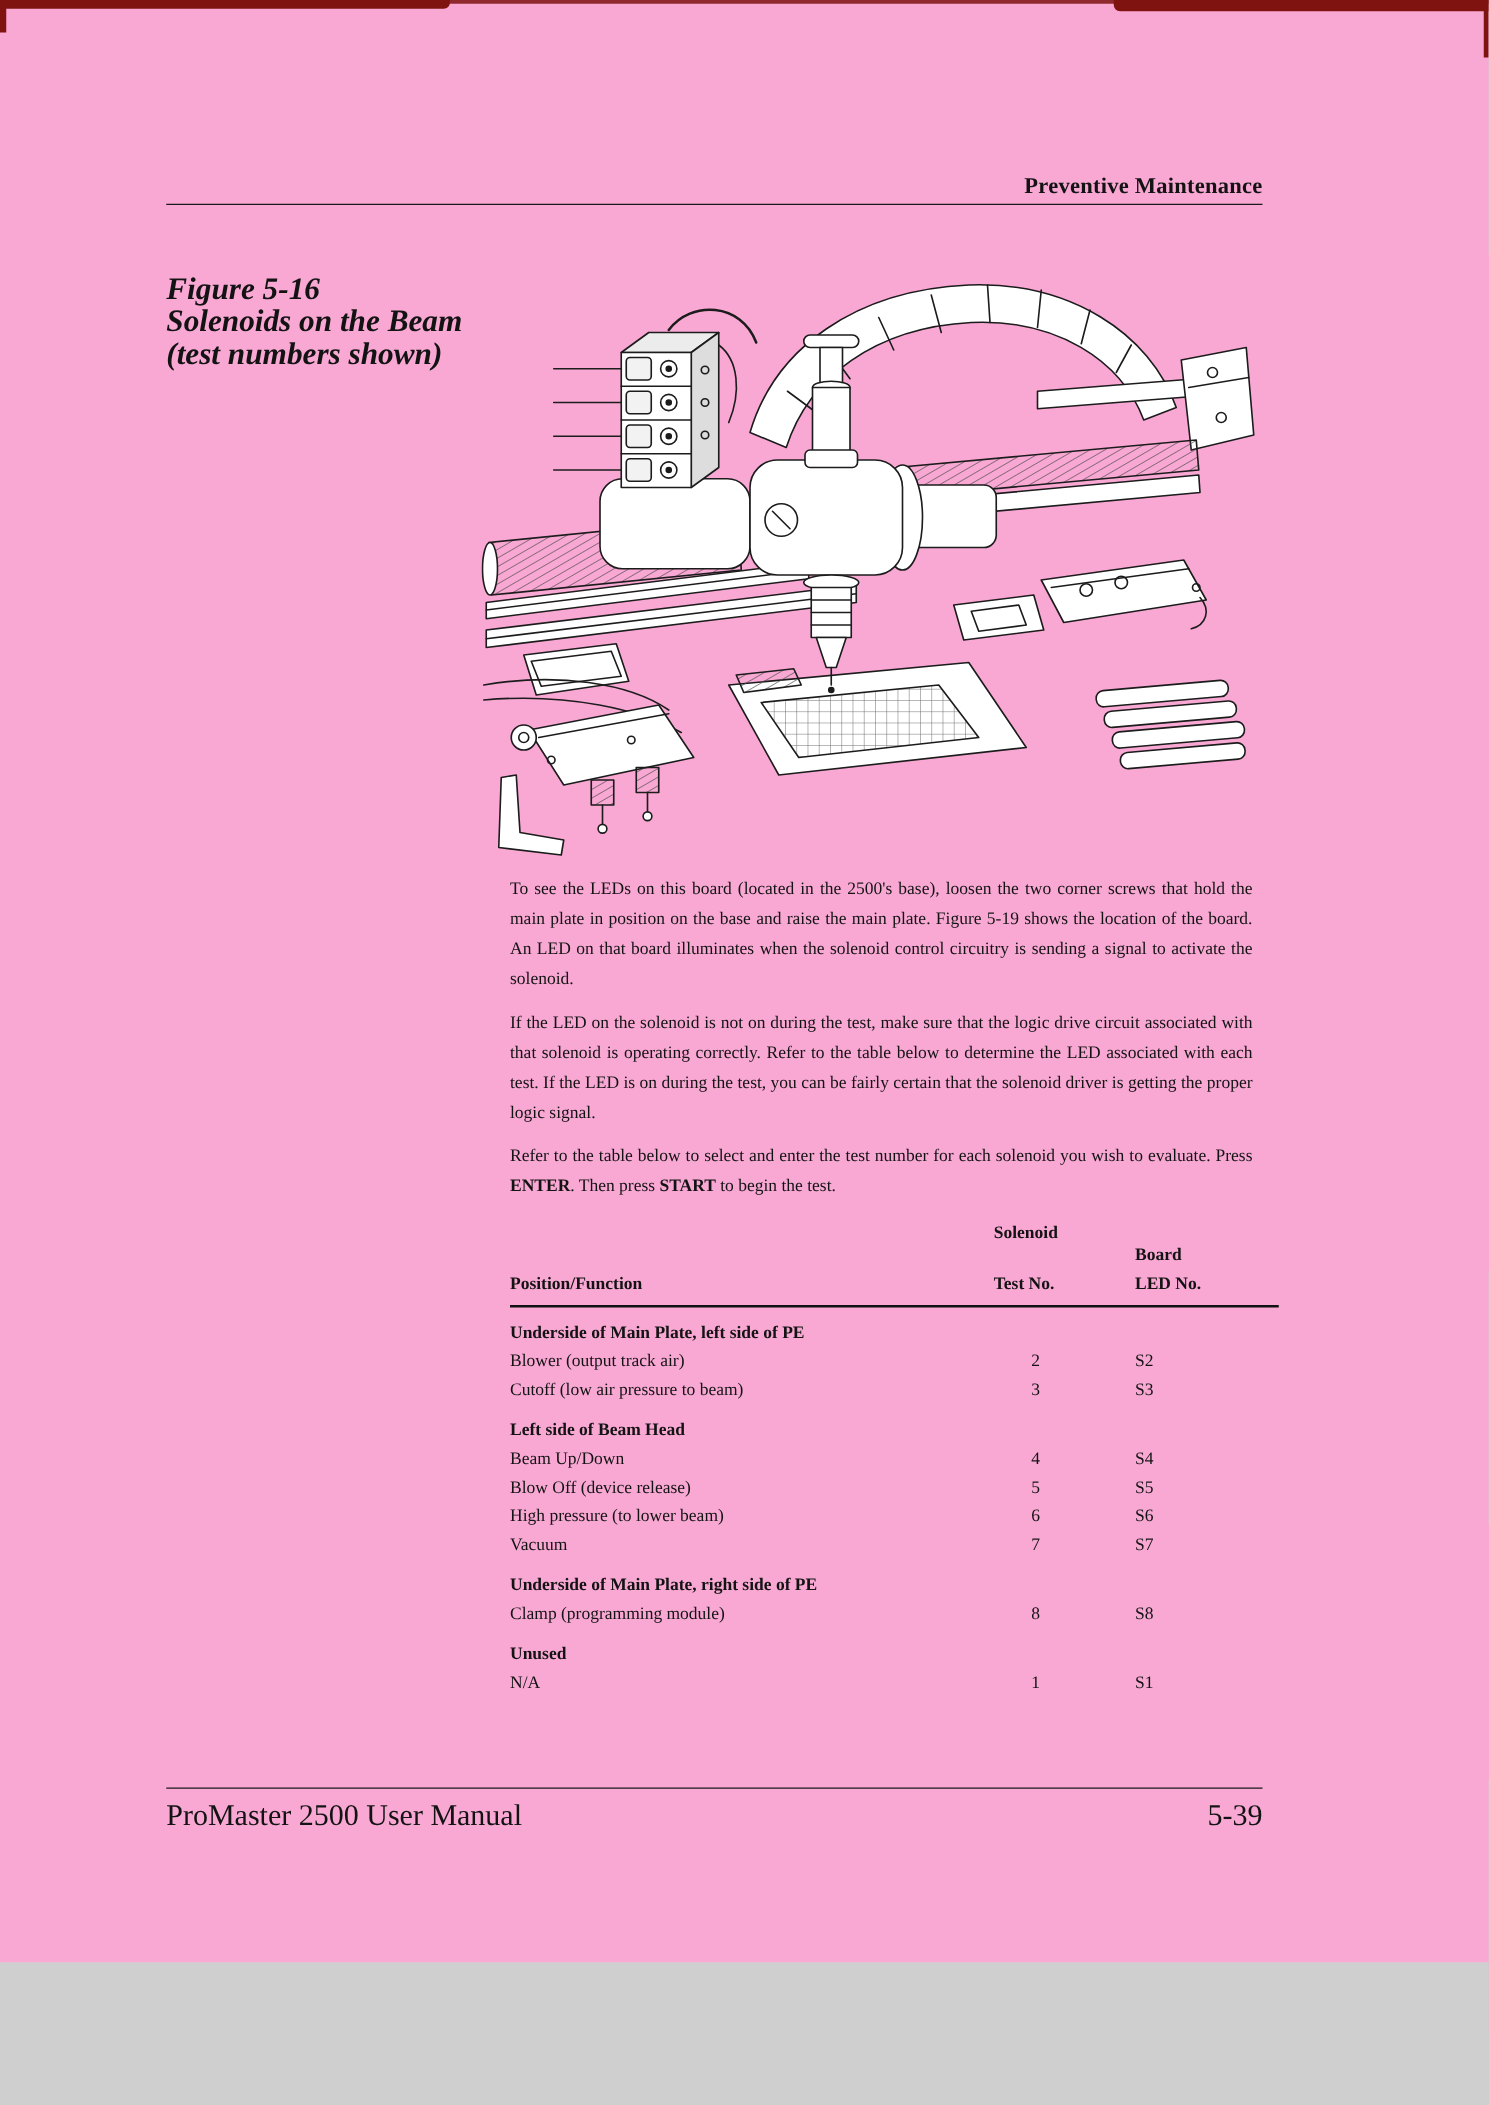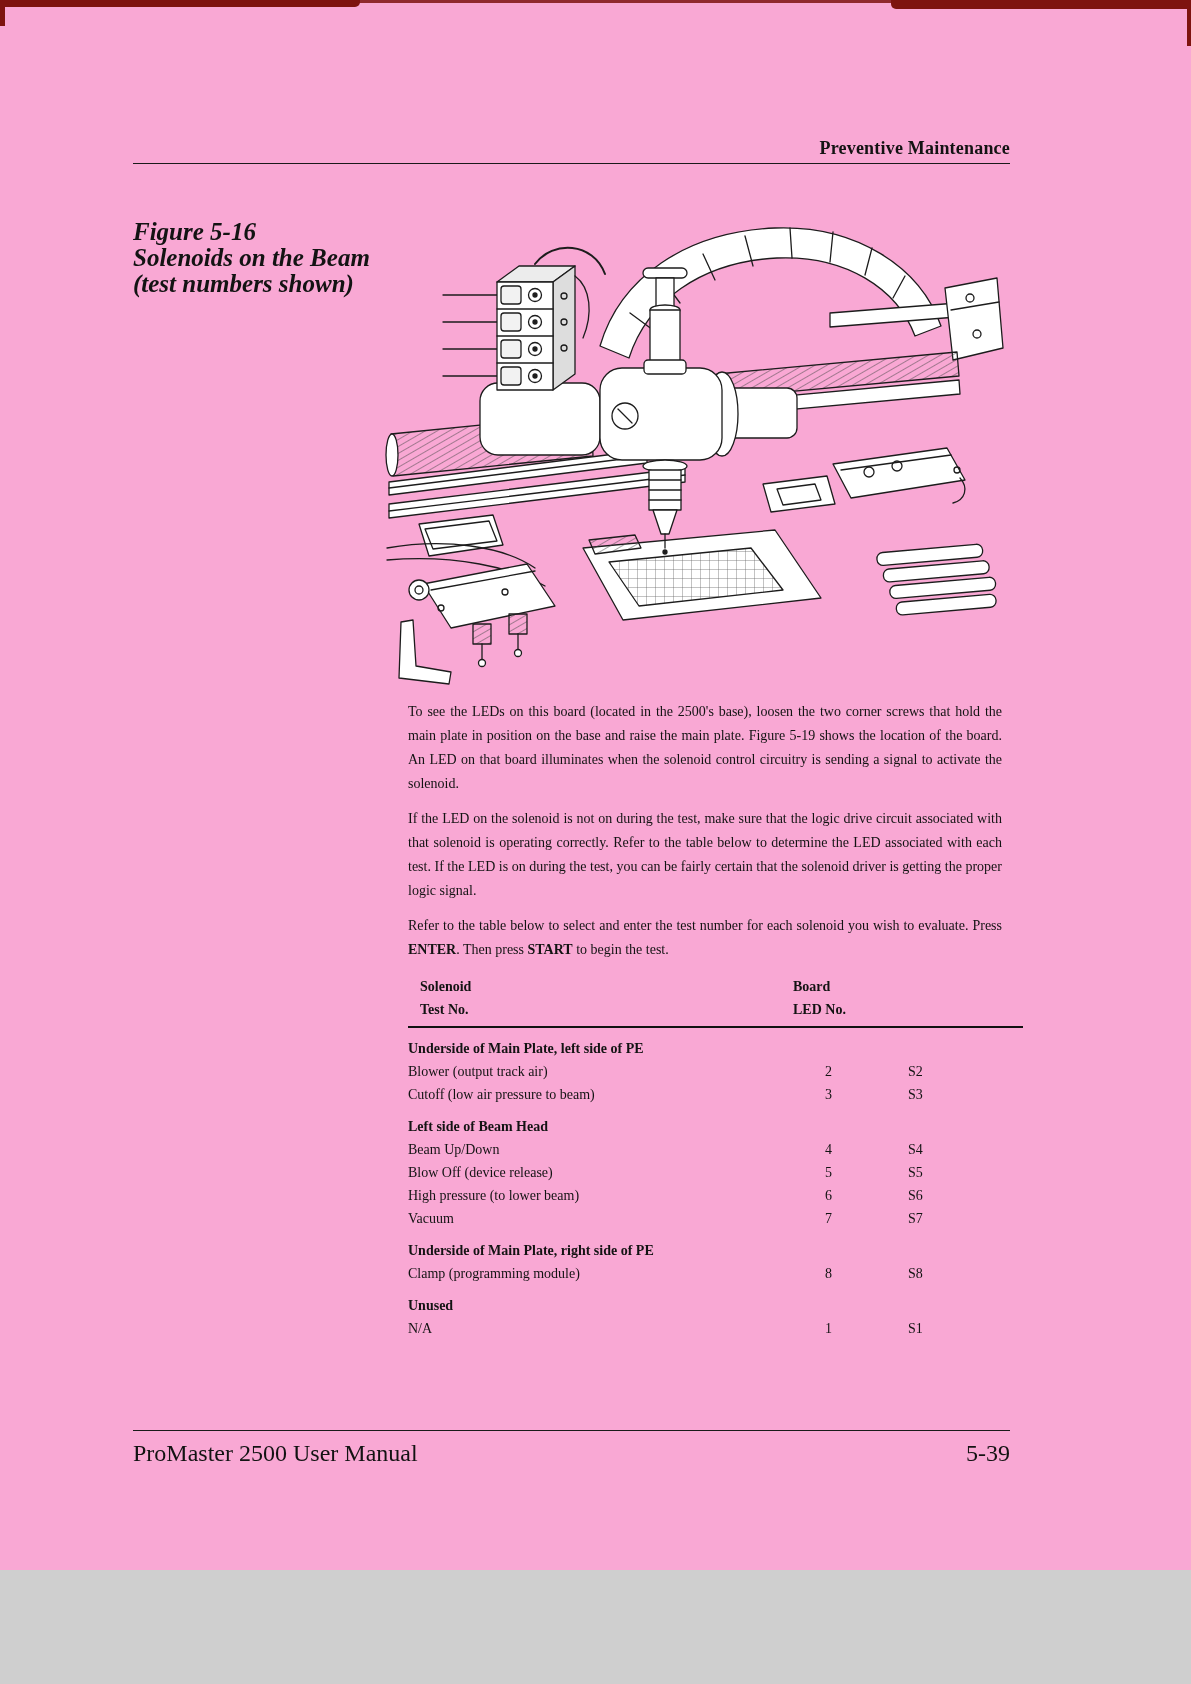--- a/index.html
+++ b/index.html
@@ -40,21 +40,21 @@
   .para b{ font-weight:bold; }
 
   .tbl{ margin-top:13px; width:615px; }
   .tbl-header{
     display:grid; grid-template-columns:375px 115px 1fr;
     font-weight:bold; line-height:23px; padding-bottom:5px;
     border-bottom:2px solid #111;
   }
   .hdr-cell{ display:flex; flex-direction:column; justify-content:flex-end; }
   .hdr-cell span{ display:block; }
-  .tbl-header .c2{ padding-left:12px; }
+  .tbl-header .c2{ padding-left:12px;gap:18px; }
   .tbl-header .c3{ padding-left:10px;font-family:Liberation Serif, serif; }
 
   .tbl-section{ margin-top:9px; }
   .sec-head{ font-weight:bold; line-height:23px; }
   .tbl-row{ display:grid; grid-template-columns:375px 115px 1fr; line-height:23px;font-family:Liberation Serif, serif; }
   .tbl-row .c2{ padding-left:42px; }
   .tbl-row .c3{ padding-left:10px; }
 
   .footer{
     position:absolute; top:1440px; left:133px; width:877px;
@@ -194,20 +194,23 @@
     </g>
   </svg>
 
   <div class="content">
     <p class="para">To see the LEDs on this board (located in the 2500's base), loosen the two corner screws that hold the main plate in position on the base and raise the main plate. Figure 5-19 shows the location of the board. An LED on that board illuminates when the solenoid control circuitry is sending a signal to activate the solenoid.</p>
     <p class="para">If the LED on the solenoid is not on during the test, make sure that the logic drive circuit associated with that solenoid is operating correctly. Refer to the table below to determine the LED associated with each test. If the LED is on during the test, you can be fairly certain that the solenoid driver is getting the proper logic signal.</p>
     <p class="para"><span>Refer to the table below to select and enter the test number for each solenoid you wish to evaluate. Press </span><b>ENTER</b><span>. Then press </span><b>START</b><span> to begin the test.</span></p>
 
     <div class="tbl">
       <div class="tbl-header">
+        <div class="c1 hdr-cell">
+          <span>Position/Function</span>
+        </div>
         <div class="c2 hdr-cell">
           <span>Solenoid</span>
           <span>Test No.</span>
         </div>
         <div class="c3 hdr-cell">
           <span>Board</span>
           <span>LED No.</span>
         </div>
       </div>
 

